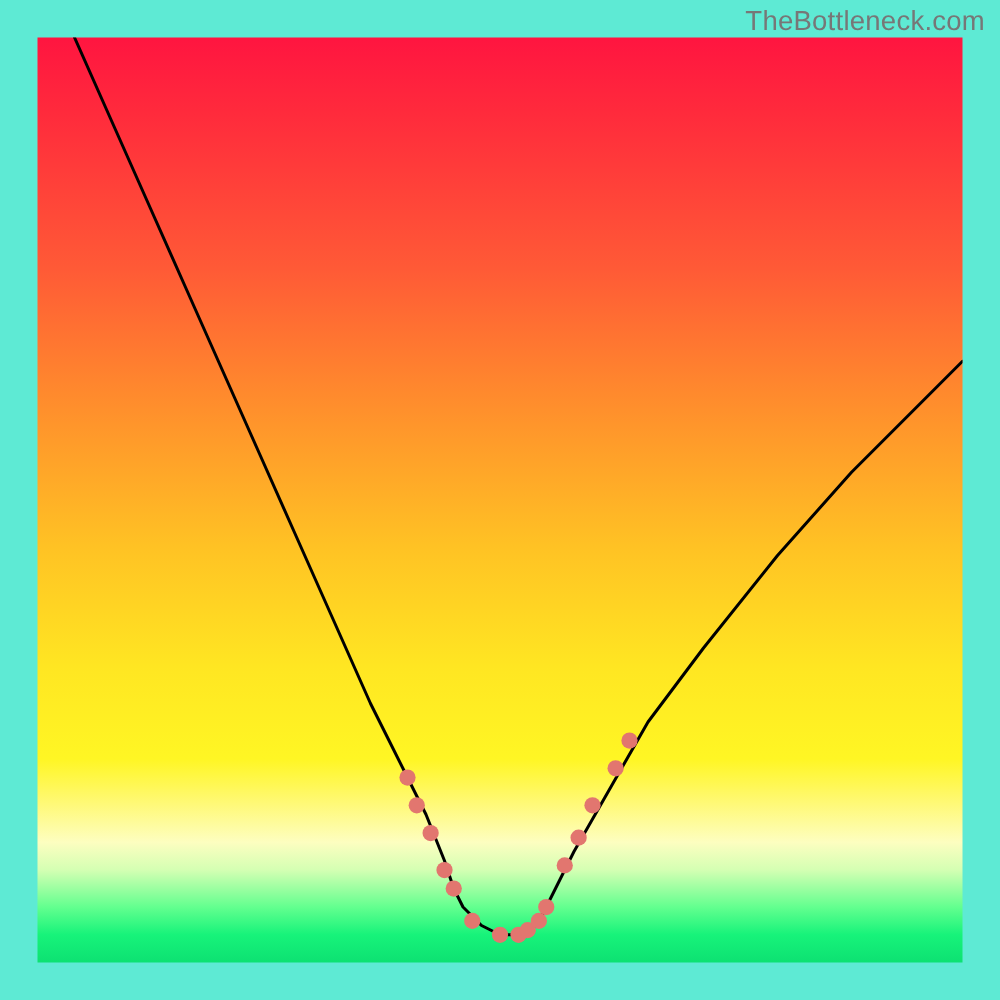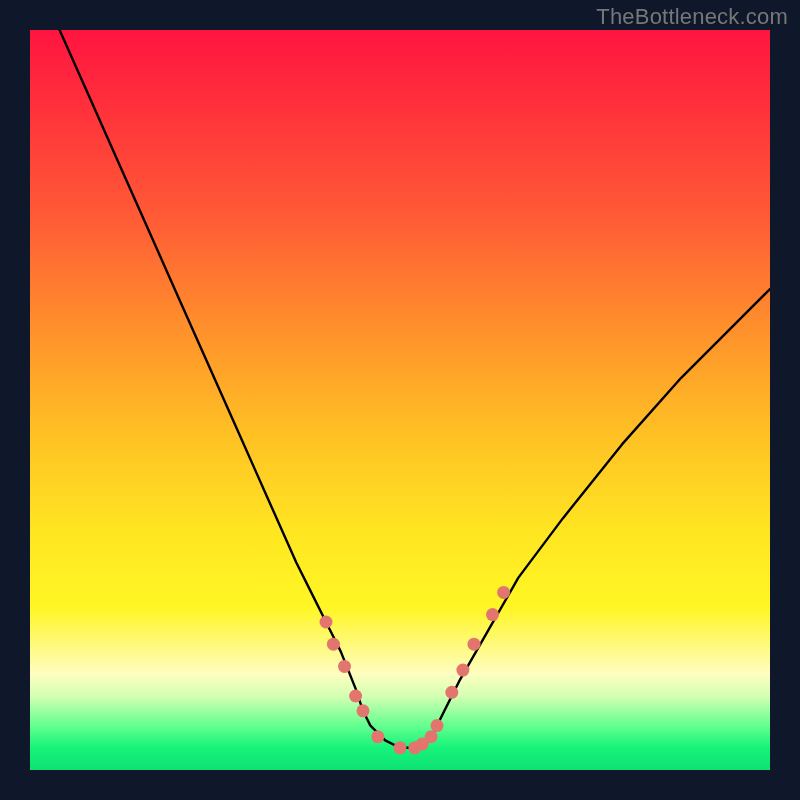--- a/index.html
+++ b/index.html
@@ -10,21 +10,21 @@
     background: #000;
     font-family: Arial, Helvetica, sans-serif;
     overflow: hidden;
   }
   .frame {
     position: absolute;
     left: 0;
     top: 0;
     width: 800px;
     height: 800px;
-    background: #0f172a;
+    background: #5eead4;
   }
   .watermark {
     position: absolute;
     top: 4px;
     right: 12px;
     color: #777;
     font-size: 22px;
     font-weight: 500;
     letter-spacing: 0.2px;
   }

